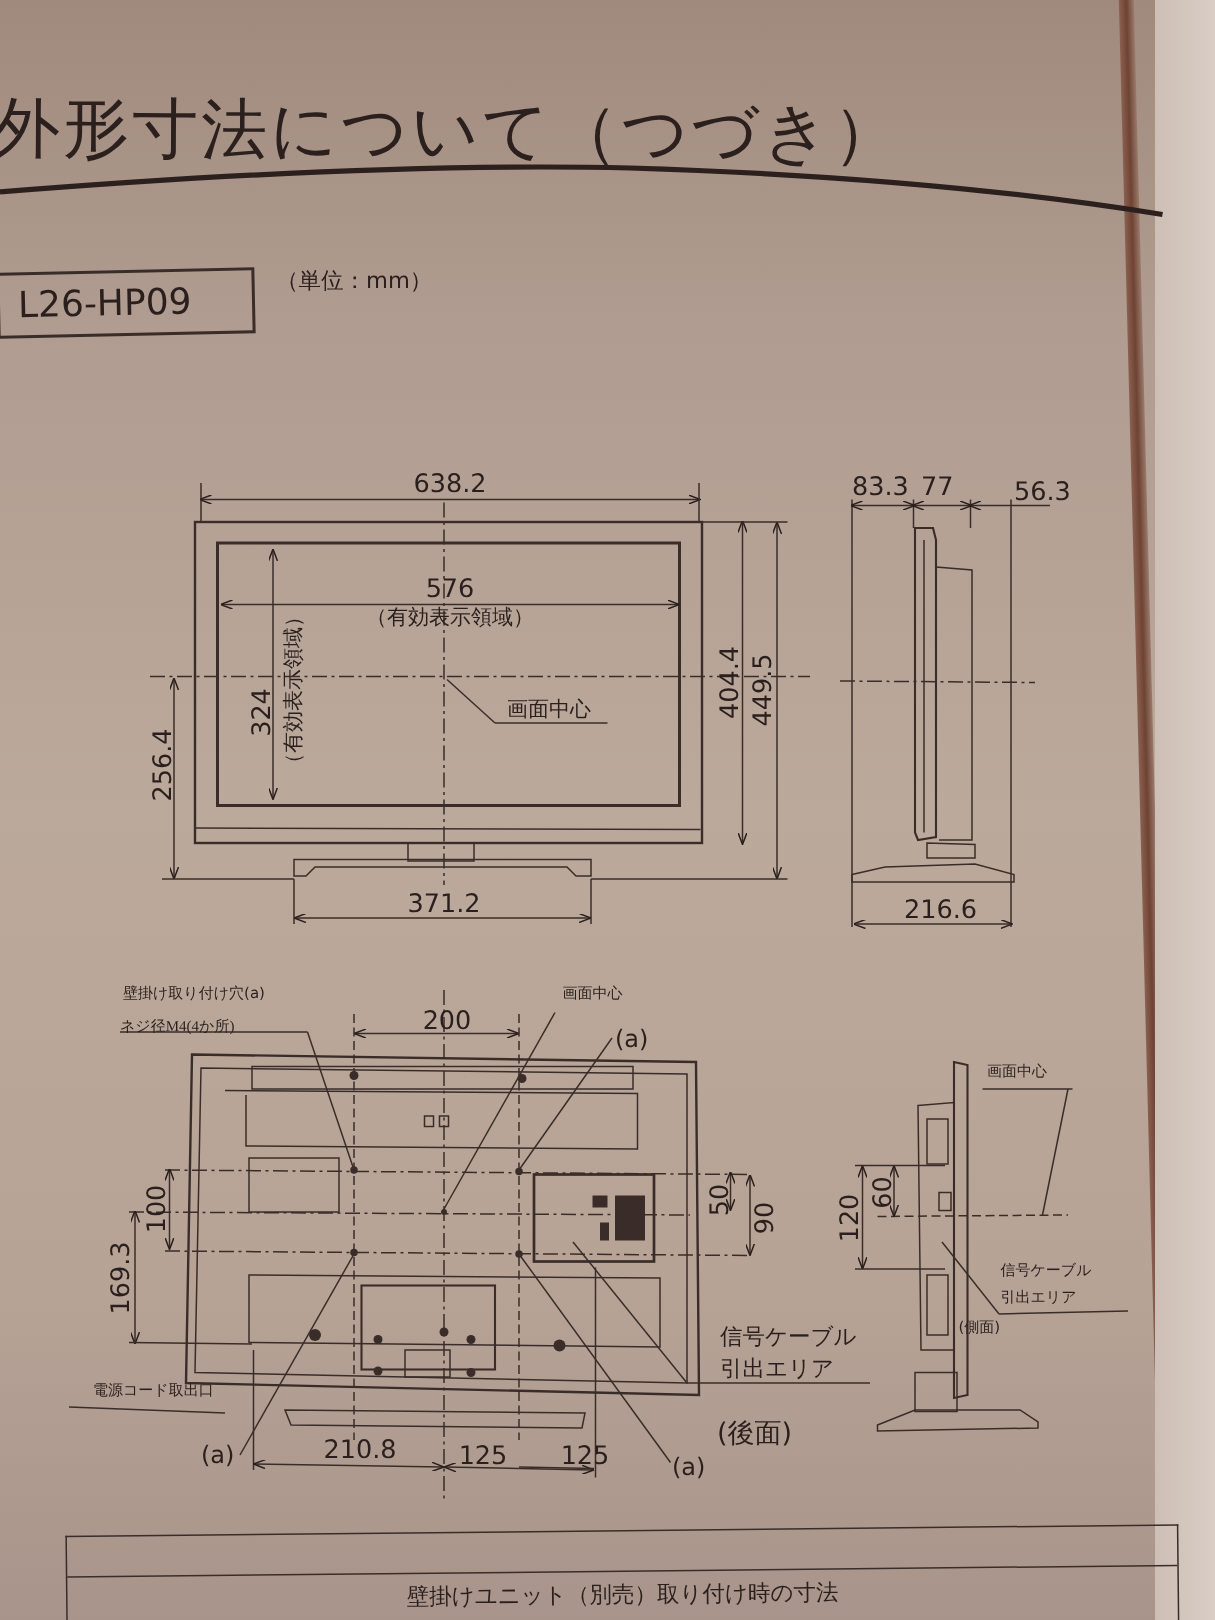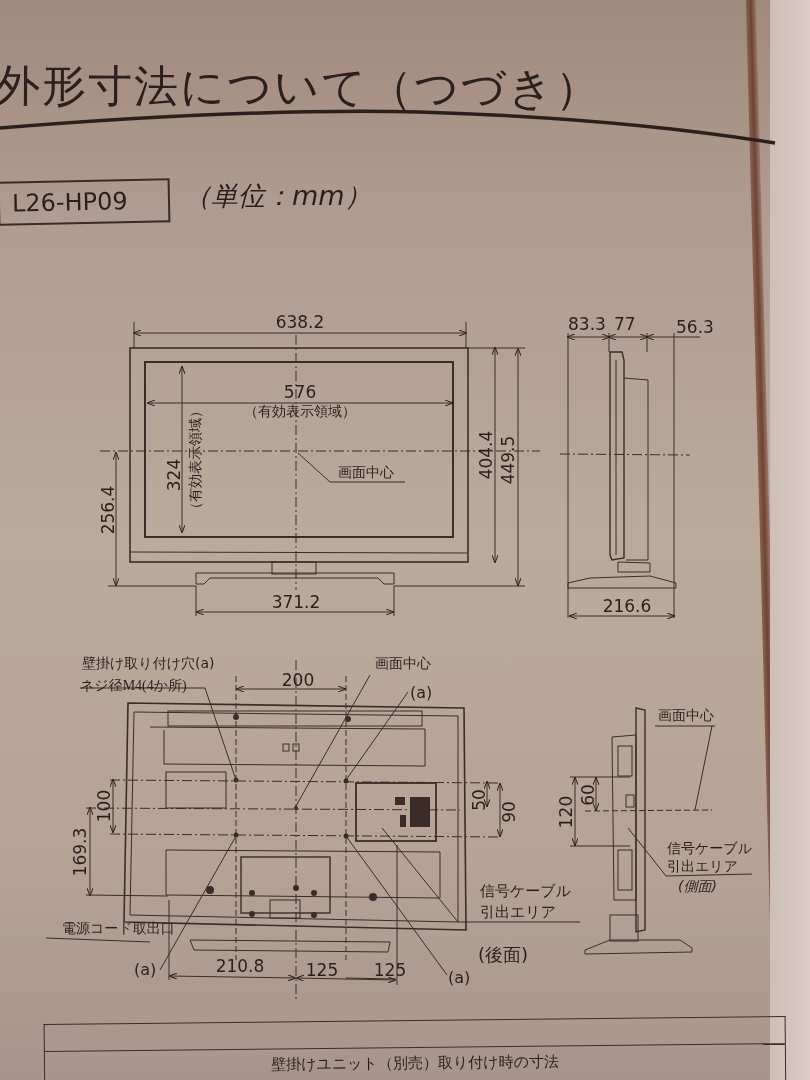--- a/index.html
+++ b/index.html
@@ -28,26 +28,26 @@
     }
     .title-rule {
       position: absolute; left: 0; top: 0; width: 810px; height: 160px; pointer-events: none;
     }
     .model-box {
       position: absolute; left: -2px; top: 180px; width: 168px; height: 40px;
       border: 2px solid #3a2d29; font-size: 24px; line-height: 40px; text-indent: 12px;
       transform: rotate(-1.2deg);
     }
     .unit {
-      position: absolute; left: 184px; top: 178px; font-size: 27px; font-style: italic;
+      position: absolute; left: 184px; top: 178px; font-size: 15px;
     }
     svg.drawing { position: absolute; left: 0; top: 0; }
     .dim { font-family: "DejaVu Sans", sans-serif; font-size: 17px; fill: #2a1f1d; }
     .jp { font-family: "DejaVu Sans", sans-serif; font-size: 14px; fill: #2a1f1d; }
-    .label { position: absolute; font-size: 14px; white-space: nowrap; color: #2a1f1d; }
+    .label { position: absolute; font-size: 10px; white-space: nowrap; color: #2a1f1d; }
     .table-frame {
       position: absolute; left: 44px; top: 1020px; width: 740px; height: 80px;
       border: 1.5px solid #3a2d29; border-bottom: none; transform: rotate(-0.6deg);
     }
     .table-head {
       position: absolute; left: 0; top: 26px; width: 100%; height: 30px;
       border-top: 1.5px solid #3a2d29; text-align: center; font-size: 15px; line-height: 30px;
     }
   </style>
 </head>
@@ -234,18 +234,18 @@
 <div class="label" style="left:134px;top:960px;font-size:16px;">(a)</div>
 <div class="label" style="left:448px;top:968px;font-size:16px;">(a)</div>
 <div class="label" style="left:62px;top:920px;">電源コード取出口</div>
 <div class="label" style="left:480px;top:882px;font-size:15px;">信号ケーブル</div>
 <div class="label" style="left:480px;top:903px;font-size:15px;">引出エリア</div>
 <div class="label" style="left:478px;top:943px;font-size:18px;">(後面)</div>
 
 <div class="label" style="left:658px;top:707px;">画面中心</div>
 <div class="label" style="left:667px;top:840px;">信号ケーブル</div>
 <div class="label" style="left:667px;top:858px;">引出エリア</div>
-<div class="label" style="left:678px;top:878px;font-style:italic;">(側面)</div>
+<div class="label" style="left:639px;top:878px;">(側面)</div>
 
 <div class="table-frame">
   <div class="table-head">壁掛けユニット（別売）取り付け時の寸法</div>
 
 </div>
 
 </body></html>

